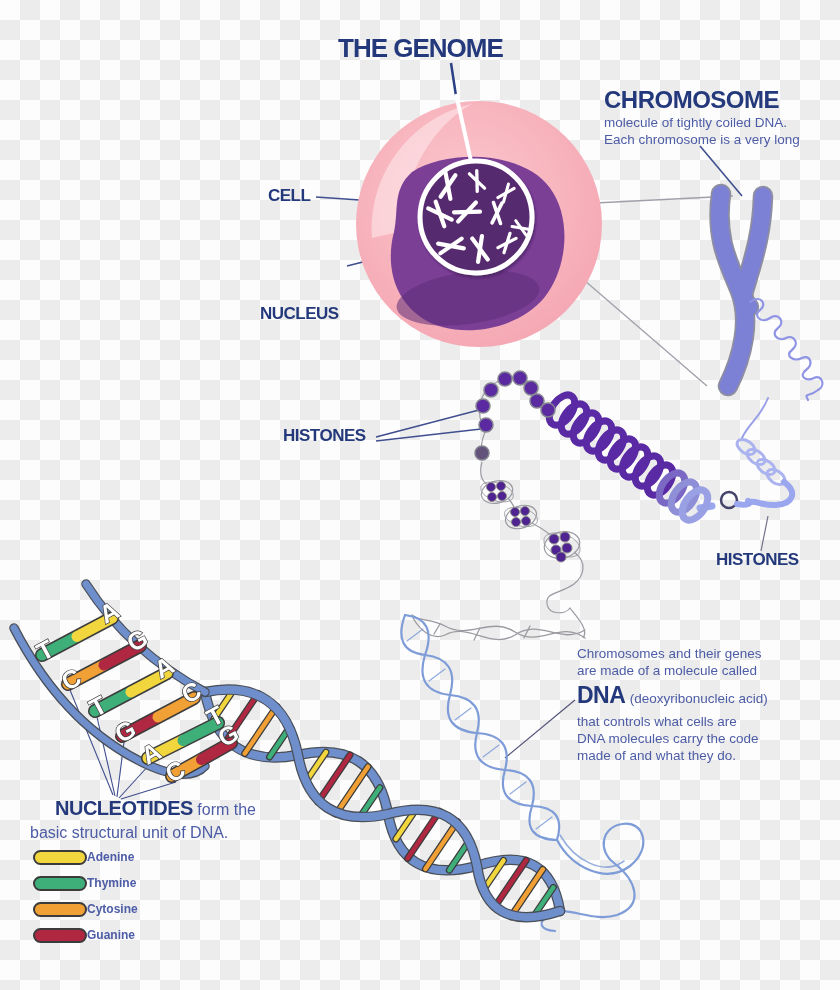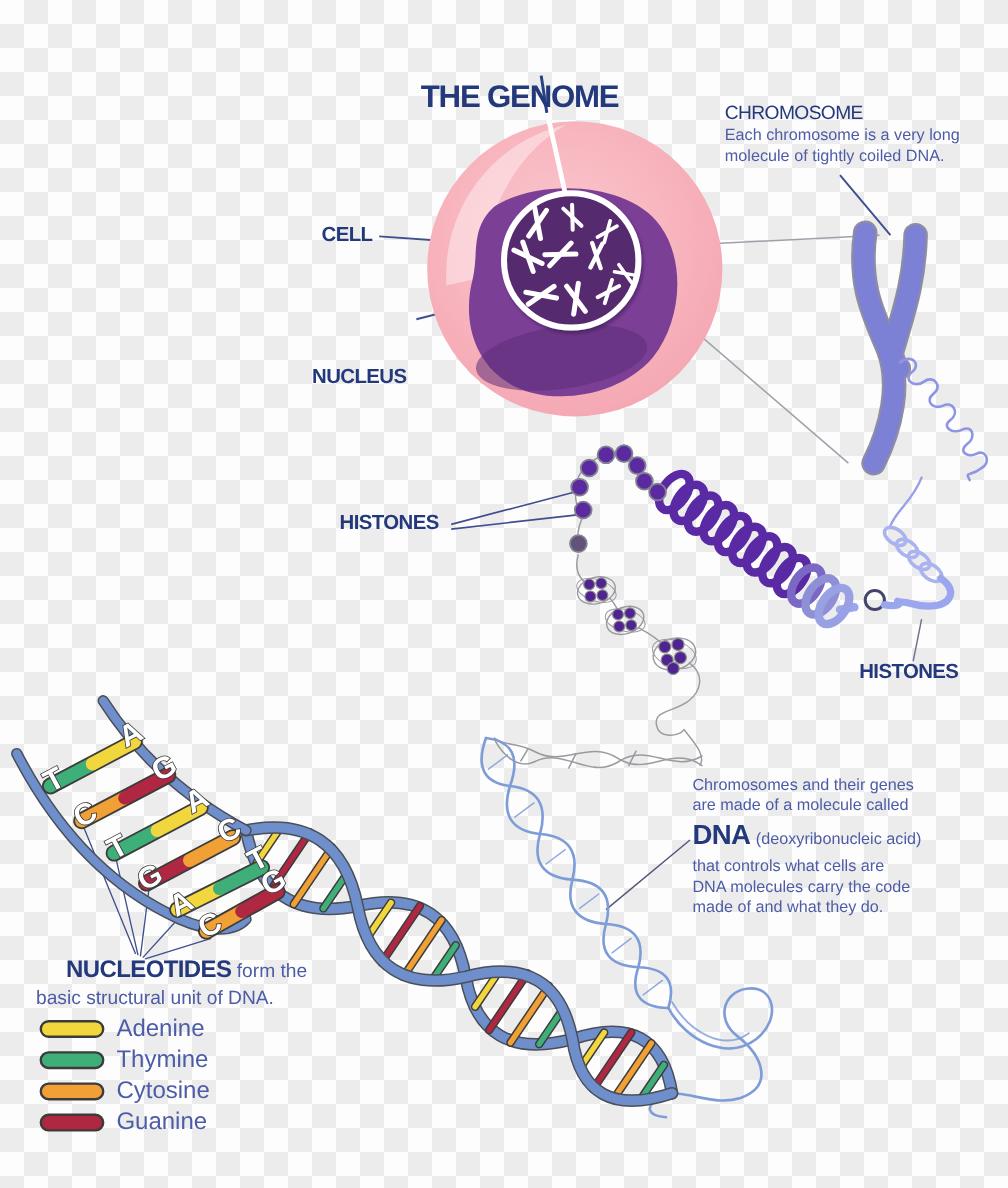--- a/index.html
+++ b/index.html
@@ -4,42 +4,42 @@
 <style>
   html,body{margin:0;padding:0;}
   body{font-family:"Liberation Sans",sans-serif;}
   .stage{
     position:relative;width:840px;height:990px;overflow:hidden;
     background:#fdfdfd conic-gradient(from 0deg,#ececec 0 90deg,#fdfdfd 0 180deg,#ececec 0 270deg,#fdfdfd 0);
     background-size:40px 40px;
   }
   .stage svg{position:absolute;left:0;top:0;}
   .abs{position:absolute;}
-  .title{left:338px;top:33px;width:190px;text-align:center;
-    font-size:26px;font-weight:bold;letter-spacing:-1px;color:#24397b;margin-top:32px;}
+  .title{left:338px;top:33px;width:190px;
+    font-size:26px;font-weight:bold;letter-spacing:-1px;color:#24397b;}
   .lbl{font-size:17px;font-weight:bold;letter-spacing:-0.5px;color:#24397b;white-space:nowrap;}
   .cell-lbl{left:268px;top:186px;}
   .nucleus-lbl{left:260px;top:256px;margin-top:48px;}
   .histones-lbl{left:283px;top:426px;}
   .chromatin-lbl{left:716px;top:550px;}
-  .h{font-size:16px;font-weight:normal;letter-spacing:-0.5px;color:#24397b;}
+  .h{font-size:24px;font-weight:bold;letter-spacing:-0.5px;color:#24397b;}
   .p{font-size:13.5px;line-height:17px;color:#4d5ca6;}
   .chromo-block{left:604px;top:86px;width:230px;}
   .dna-block{left:577px;top:645px;width:250px;}
   .dna-head-row{margin:3px 0 4px 0;}
   .dna-h{font-size:23px;font-weight:bold;letter-spacing:-0.5px;color:#24397b;}
   .dna-note{font-size:13.5px;color:#4d5ca6;}
   .nuc-block{left:30px;top:797px;width:250px;}
   .nuc-h{font-size:20px;font-weight:bold;letter-spacing:-0.5px;color:#24397b;margin-left:25px;}
   .p2{font-size:16px;color:#4d5ca6;}
   .nuc-line2{margin-top:4px;}
   .legend{left:33px;top:849px;}
   .lrow{height:16px;margin-bottom:10px;display:flex;align-items:center;}
   .pill{display:inline-block;width:50px;height:11px;border:2px solid #3b3b3b;border-radius:8px;}
-  .lname{margin-left:10px;font-size:20px;color:#4d5ca6;}
+  .lname{font-size:12px;color:#4d5ca6;font-weight:bold;}
   .bl{font-size:25px;font-weight:bold;fill:#ffffff;stroke:#3a3a3a;stroke-width:1.4px;paint-order:stroke;}
   text{font-family:"Liberation Sans",sans-serif;}
 </style>
 </head>
 <body>
 
 <div class="stage">
 
 <svg width="840" height="990" viewBox="0 0 840 990">
   <defs>
@@ -301,22 +301,22 @@
 
 <div class="abs title">THE GENOME</div>
 
 <div class="abs lbl cell-lbl">CELL</div>
 <div class="abs lbl nucleus-lbl">NUCLEUS</div>
 <div class="abs lbl histones-lbl">HISTONES</div>
 <div class="abs lbl chromatin-lbl">HISTONES</div>
 
 <div class="abs chromo-block">
   <div class="h">CHROMOSOME</div>
+  <div class="p">molecule of tightly coiled DNA.</div>
   <div class="p">Each chromosome is a very long</div>
-  <div class="p">molecule of tightly coiled DNA.</div>
 </div>
 
 <div class="abs dna-block">
   <div class="p">Chromosomes and their genes</div>
   <div class="p">are made of a molecule called</div>
   <div class="dna-head-row">
     <span class="dna-h">DNA</span>
     <span class="dna-note">(deoxyribonucleic acid)</span>
   </div>
   <div class="p">that controls what cells are</div>

